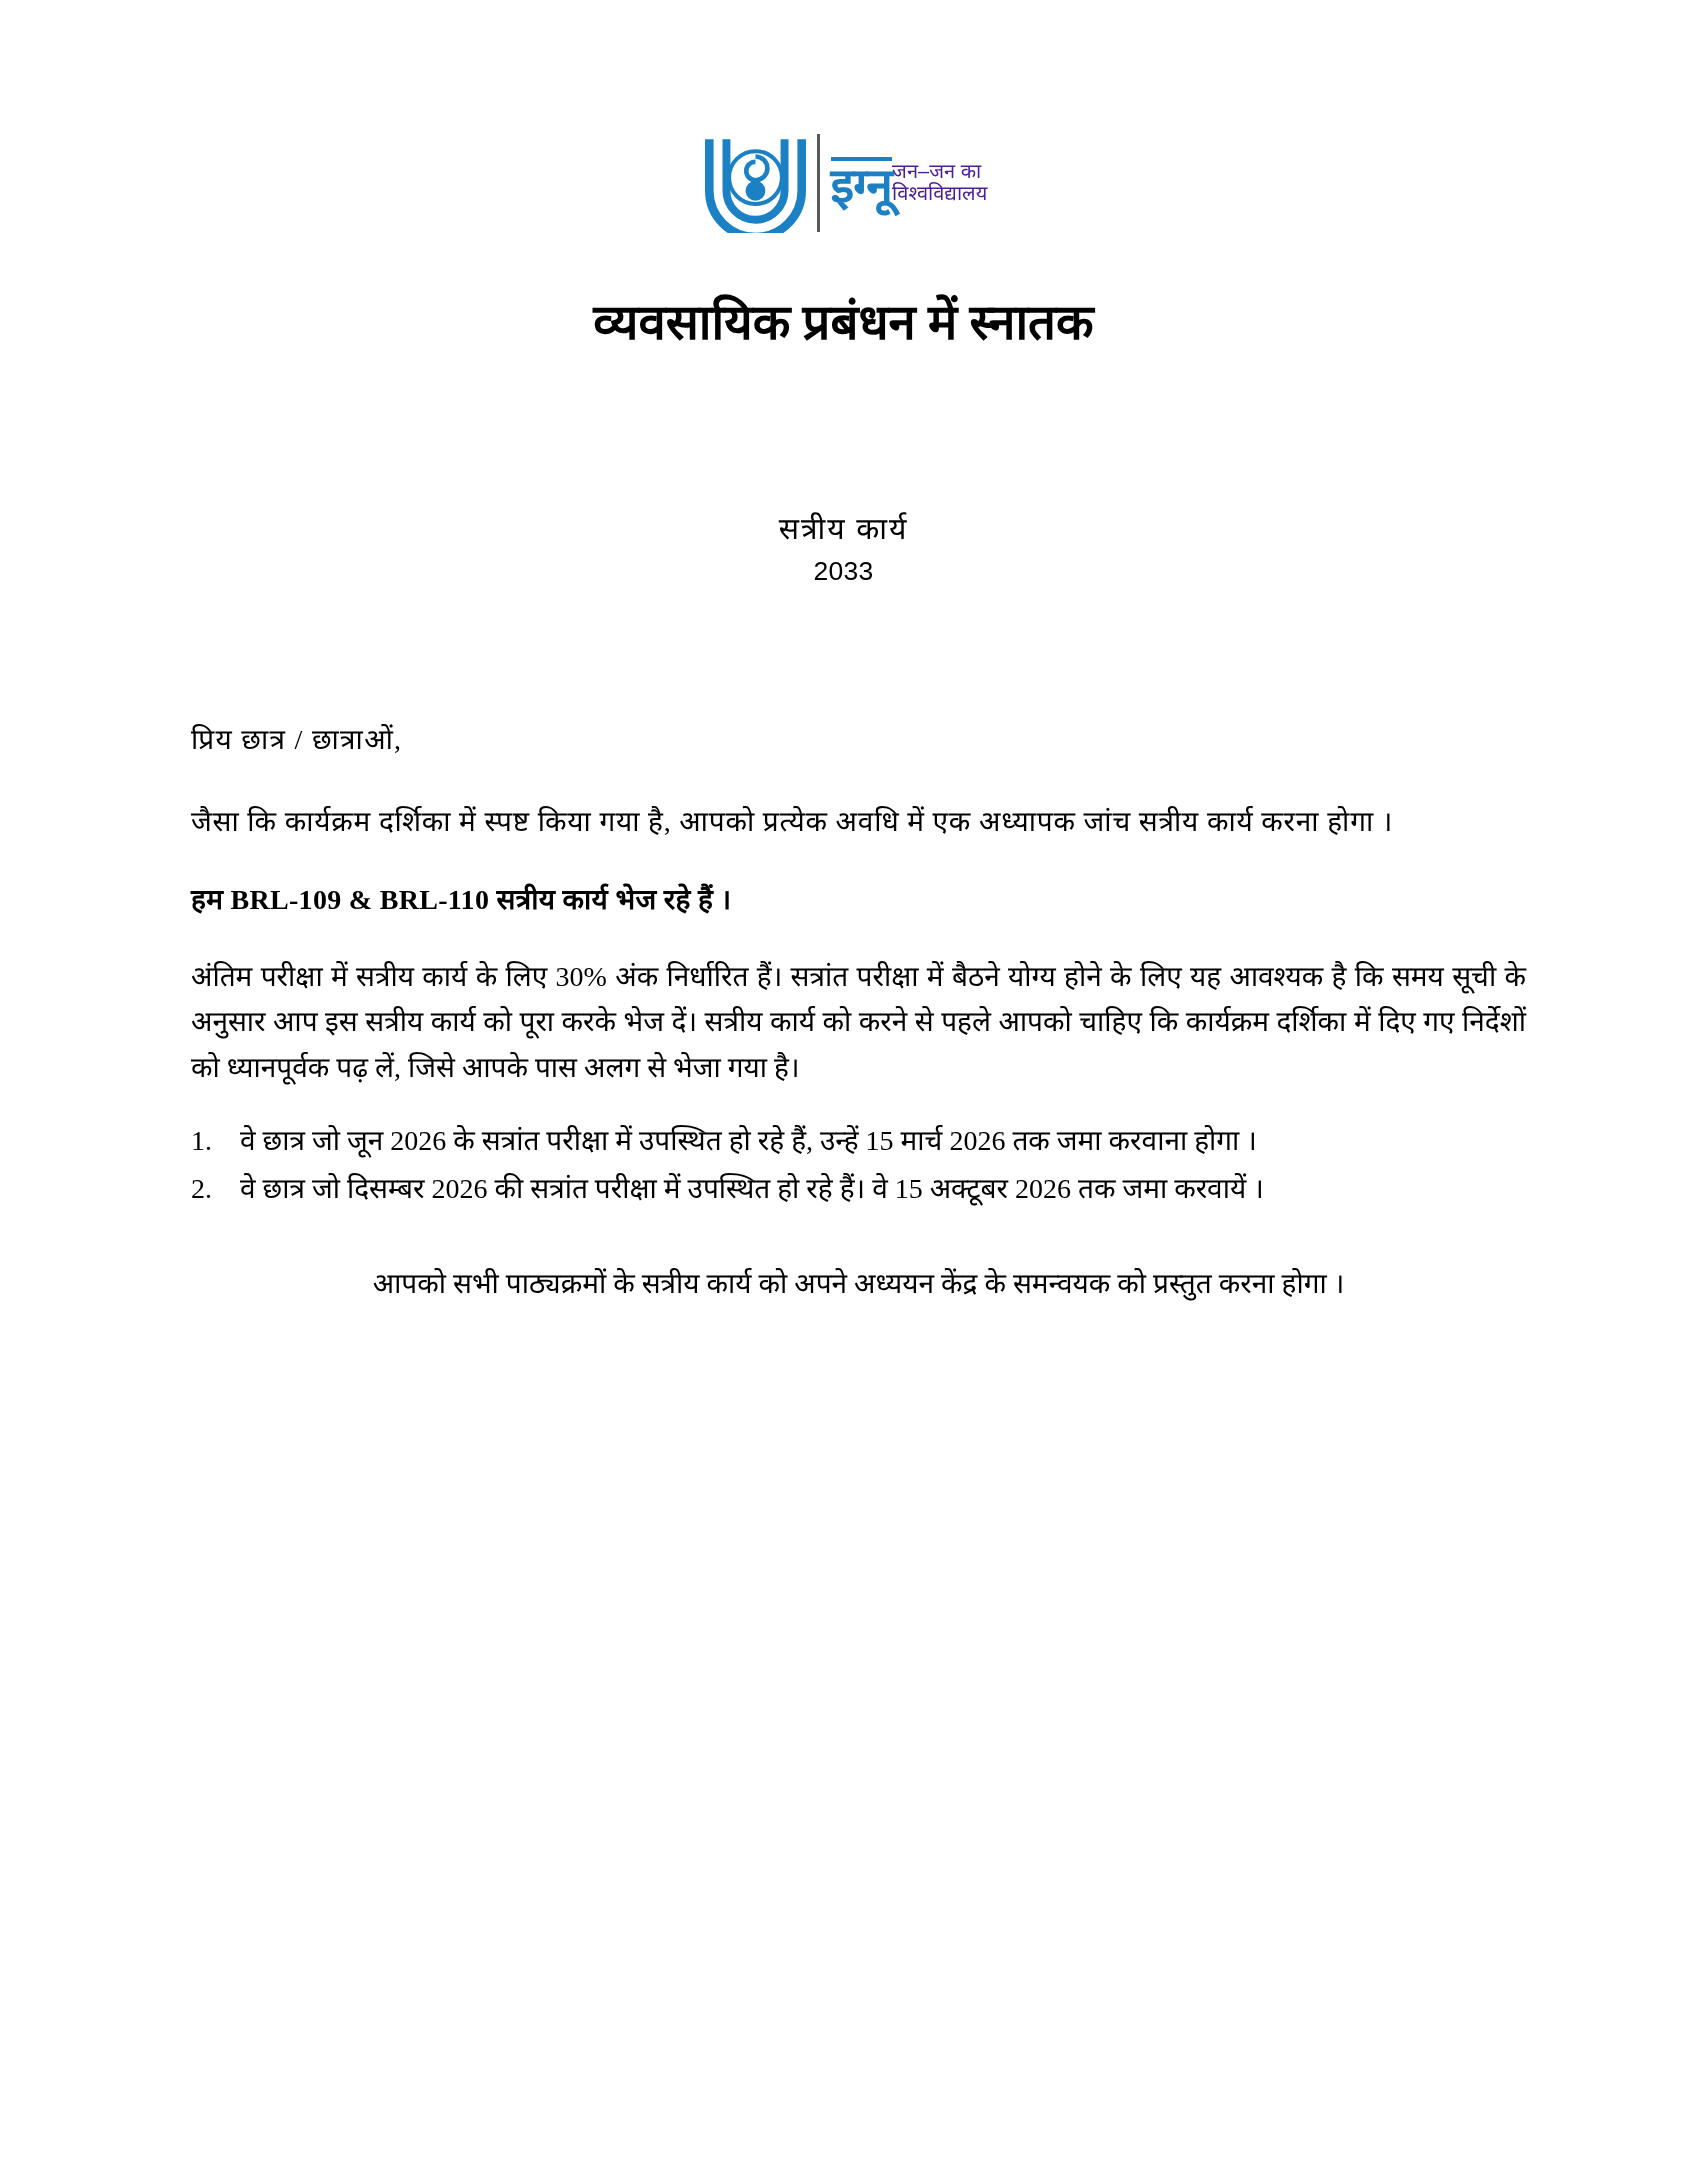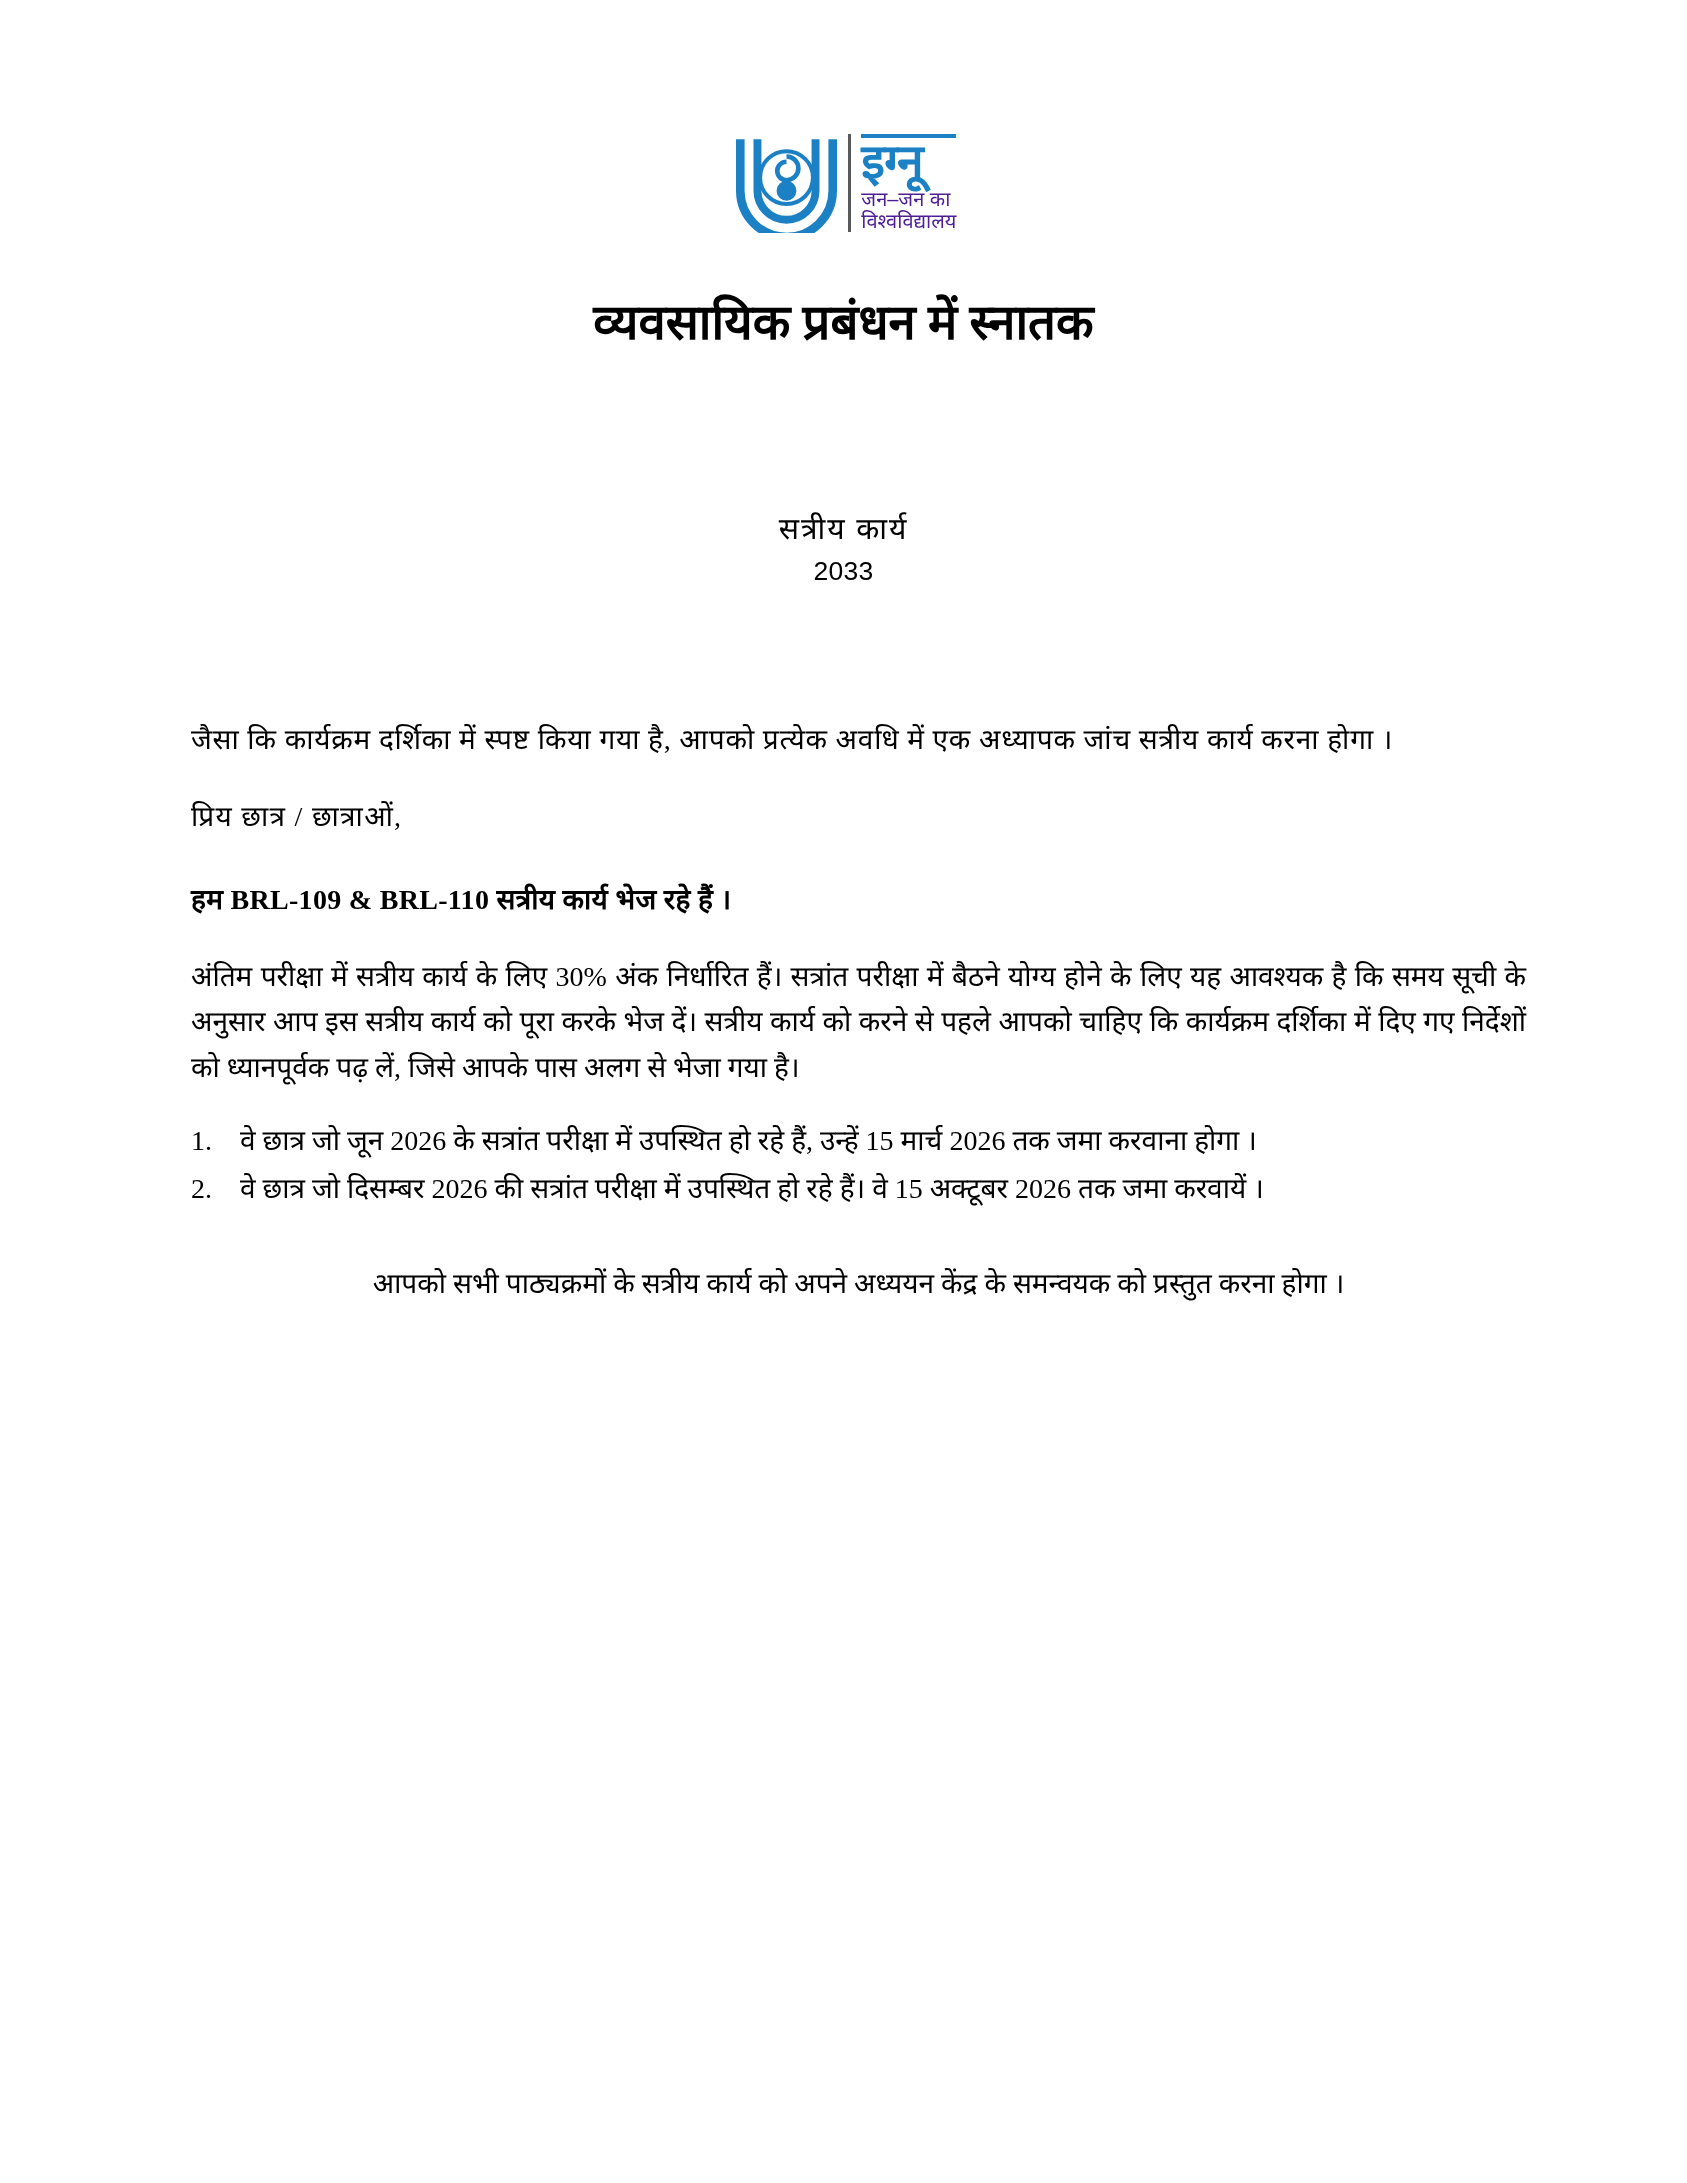--- a/index.html
+++ b/index.html
@@ -45,21 +45,20 @@
   }
   .logo-divider {
     width: 2.6px;
     height: 98px;
     background: #58595b;
     margin: 0 10.6px 0 6.6px;
     flex: none;
   }
   .logo-words {
     display: flex;
-    flex-direction: column;
     justify-content: center;
     line-height: 1;
   }
   .logo-ignou {
     font-family: "Liberation Sans", "DejaVu Sans", sans-serif;
     font-size: 48px;
     font-weight: 700;
     color: #1b81c4;
     letter-spacing: -0.7px;
     line-height: 0.96;
@@ -207,23 +206,23 @@
     <span class="line1">व्यवसायिक प्रबंधन में स्नातक</span>
   </h1>
 
   <div class="subtitle-block">
     <div class="subtitle-main">सत्रीय कार्य</div>
     <div class="subtitle-year">2033</div>
   </div>
 
   <div class="body-area">
 
+    <p class="para salutation">प्रिय छात्र / छात्राओं,</p>
+
     <p class="para para-intro">जैसा कि कार्यक्रम दर्शिका में स्पष्ट किया गया है,  आपको प्रत्येक अवधि में एक अध्यापक जांच सत्रीय कार्य करना होगा ।</p>
-
-    <p class="para salutation">प्रिय छात्र / छात्राओं,</p>
 
     <p class="para para-bold">हम BRL-109 &amp; BRL-110 सत्रीय कार्य भेज रहे हैं ।</p>
 
     <p class="para para-marks">अंतिम परीक्षा में सत्रीय कार्य के लिए 30% अंक निर्धारित हैं। सत्रांत परीक्षा में बैठने योग्य होने के लिए यह आवश्यक है कि समय सूची के अनुसार आप इस सत्रीय कार्य को पूरा करके भेज दें। सत्रीय कार्य को करने से पहले आपको चाहिए कि कार्यक्रम दर्शिका में दिए गए निर्देशों को ध्यानपूर्वक पढ़ लें, जिसे आपके पास अलग से भेजा गया है।</p>
 
     <ol class="sub-list">
       <li>
         <span class="num">1.</span>
         <span>वे छात्र जो जून  2026 के सत्रांत  परीक्षा में उपस्थित हो रहे हैं, उन्हें 15 मार्च  2026 तक जमा करवाना होगा ।</span>
       </li>

